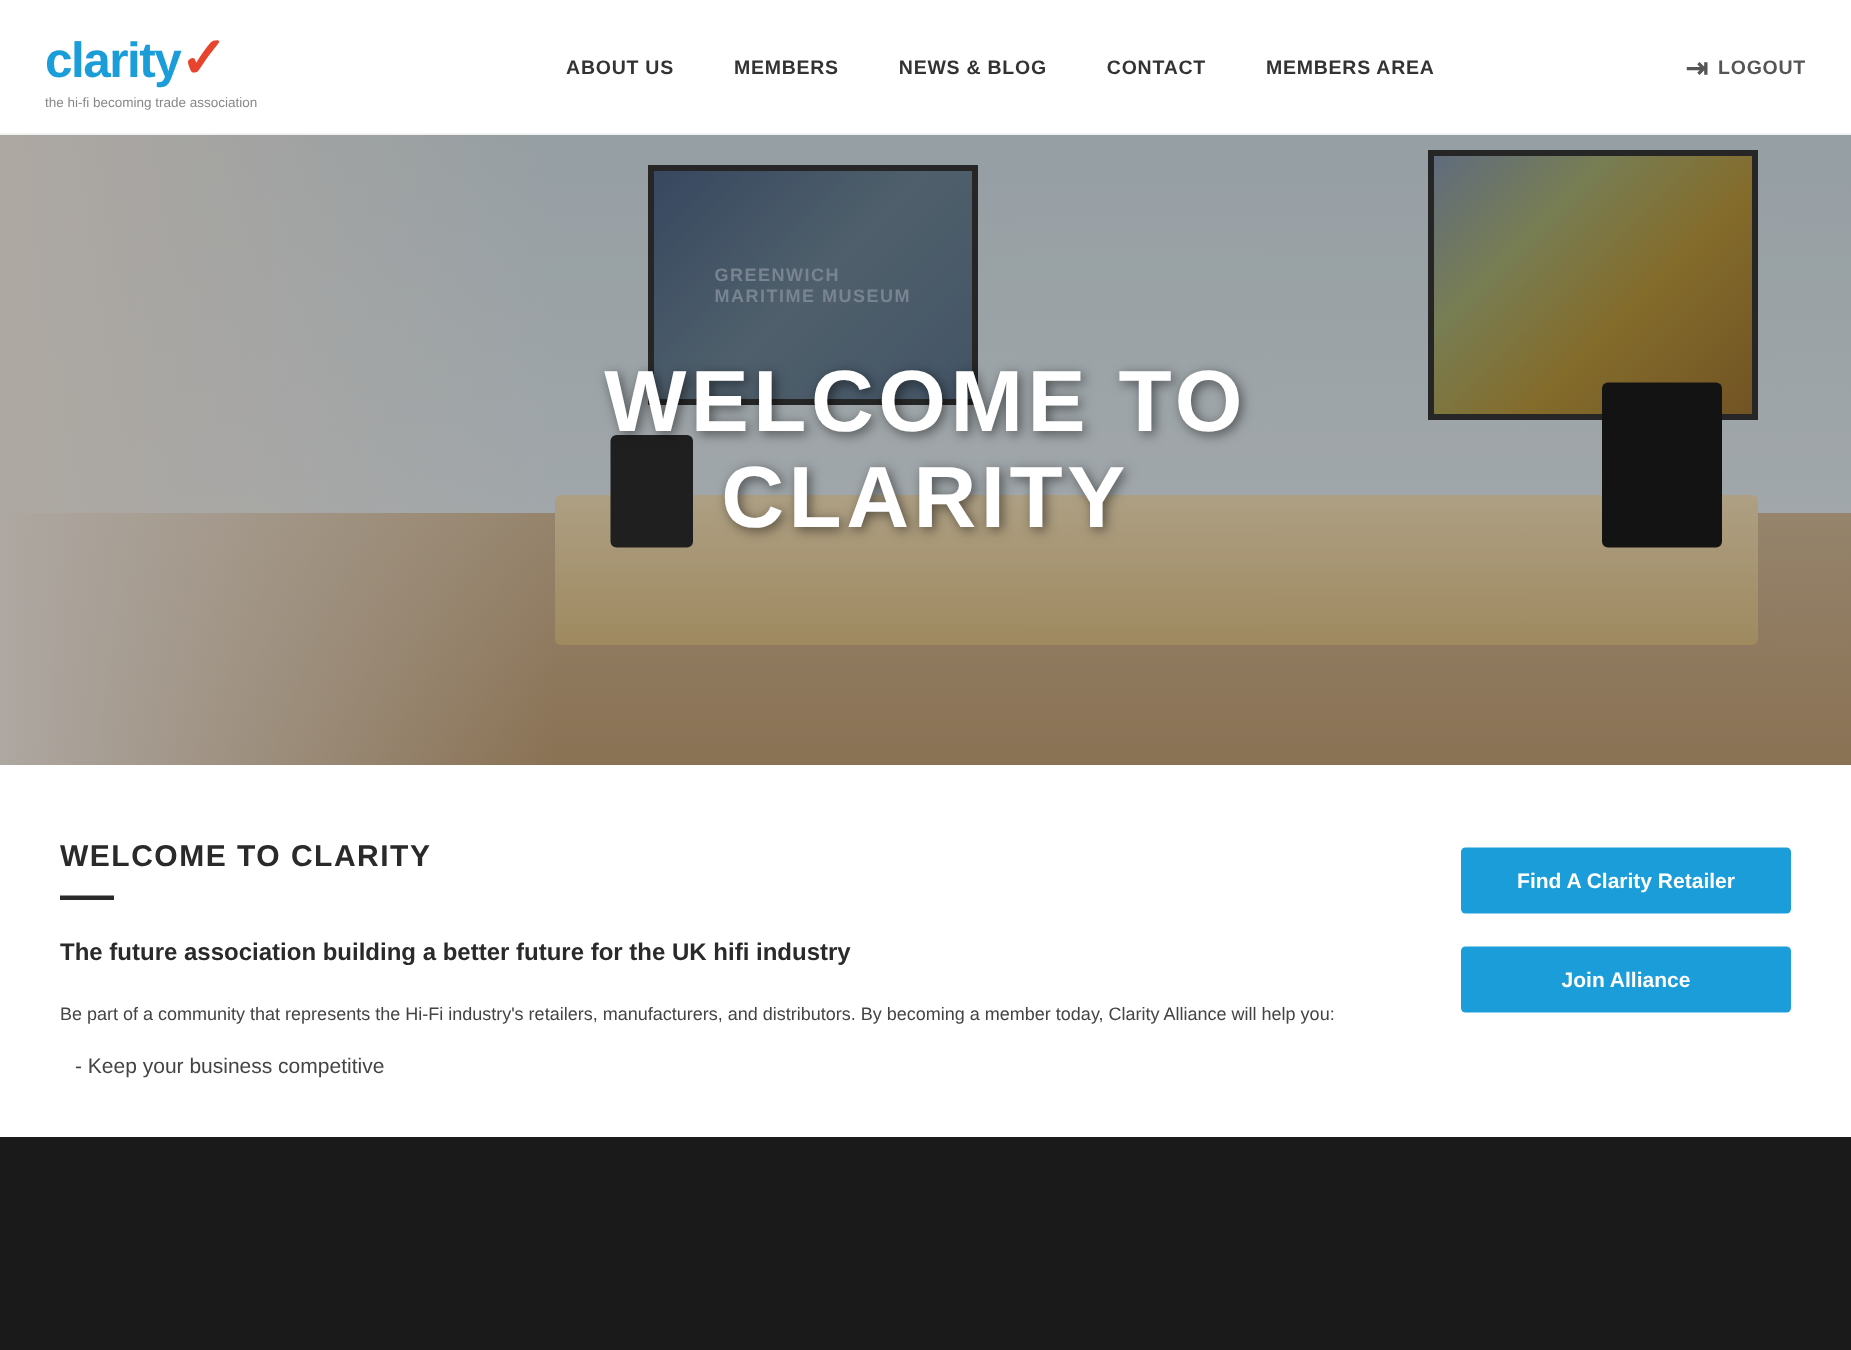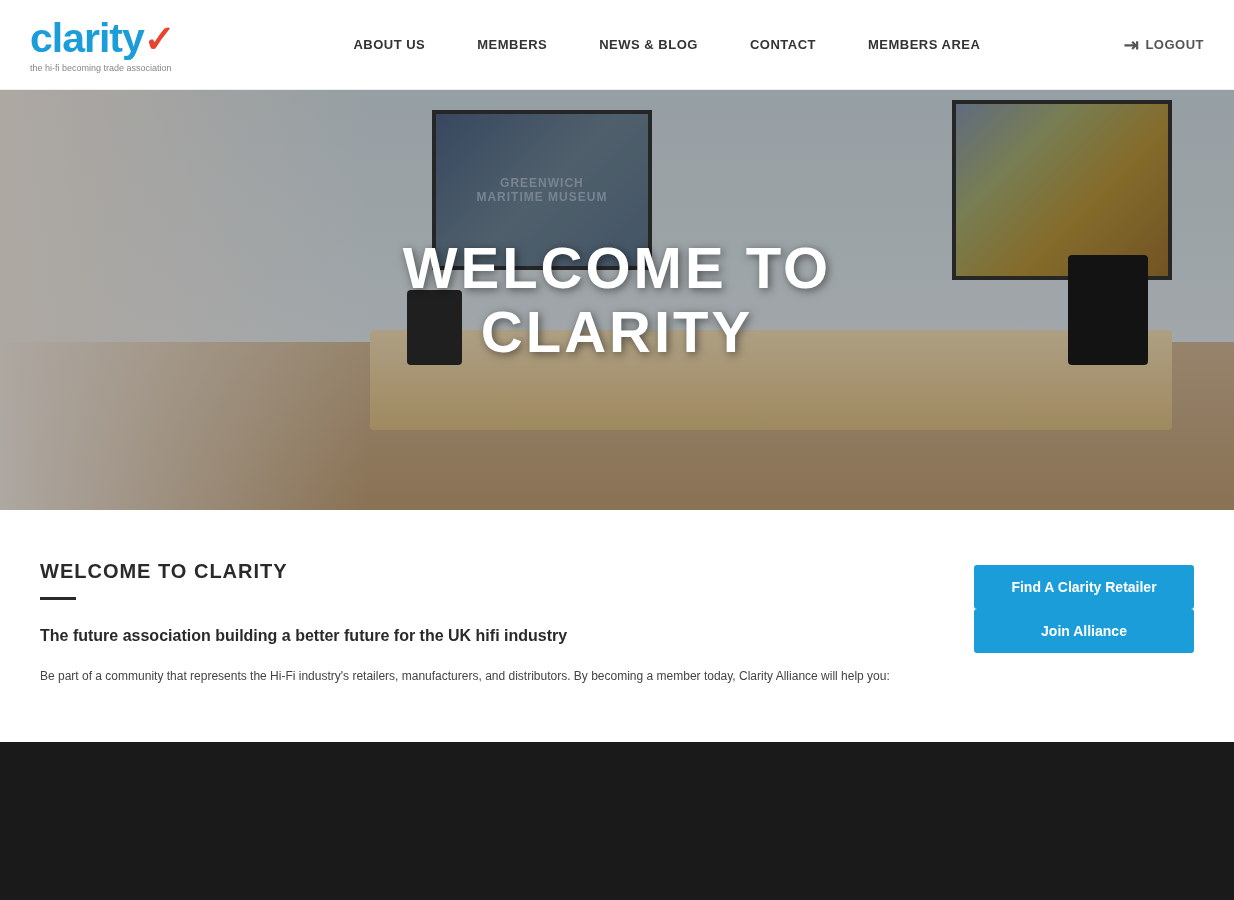--- a/index.html
+++ b/index.html
@@ -27,21 +27,21 @@
       border-bottom: 1px solid #eee;
     }
 
     .logo-area {
       display: flex;
       align-items: center;
       min-width: 180px;
     }
 
     .logo-text {
-      font-size: 41px;
+      font-size: 33px;
       font-weight: bold;
       color: #1a9dd9;
       letter-spacing: -1px;
       position: relative;
       line-height: 1;
     }
 
     .logo-checkmark {
       color: #e8432d;
       font-size: 38px;
@@ -61,21 +61,21 @@
     }
 
     .logo-line {
       display: flex;
       align-items: baseline;
     }
 
     nav {
       display: flex;
       align-items: center;
-      gap: 16px;
+      gap: 4px;
     }
 
     nav a {
       text-decoration: none;
       color: #333;
       font-size: 13px;
       font-weight: 600;
       padding: 0 18px;
       letter-spacing: 0.5px;
       text-transform: uppercase;
@@ -160,21 +160,20 @@
       width: 100%;
       height: 100%;
       background: linear-gradient(135deg, #4a6080 0%, #6a8090 50%, #5a7088 100%);
       display: flex;
       align-items: center;
       justify-content: center;
       font-size: 12px;
       color: #a0b0c0;
       font-weight: bold;
       letter-spacing: 1px;
-      text-align: center;
       padding: 8px;
     }
 
     .hero-tv-right {
       position: absolute;
       top: 10px;
       right: 5%;
       width: 220px;
       height: 180px;
       background: #1a1a1a;
@@ -330,21 +329,21 @@
       width: 100%;
       padding: 14px 10px;
       background: #1a9dd9;
       color: #fff;
       text-align: center;
       font-size: 14px;
       font-weight: 600;
       border: none;
       border-radius: 3px;
       cursor: pointer;
-      margin-bottom: 0;
+      margin-bottom: 22px;
       text-decoration: none;
     }
 
     
     .side-panel-left {
       position: fixed;
       top: 0;
       left: 0;
       width: 130px;
       height: 100%;
@@ -423,20 +422,21 @@
       <h1 class="hero-title">WELCOME TO CLARITY</h1>
     </div>
   </section>
 
   <div class="content-section">
     <div class="content-main">
       <h2 class="section-title">WELCOME TO CLARITY</h2>
       <div class="section-divider"></div>
       <p class="section-intro">The future association building a better future for the UK hifi industry</p>
       <p class="section-body">Be part of a community that represents the Hi-Fi industry's retailers, manufacturers, and distributors. By becoming a member today, Clarity Alliance will help you:</p>
+      <p class="section-bullet">- Keep your business competitive</p>
     </div>
 
     <div class="content-sidebar">
       <a href="#" class="sidebar-btn">Find A Clarity Retailer</a>
       <a href="#" class="sidebar-btn">Join Alliance</a>
     </div>
   </div>
 
 </div>
 

